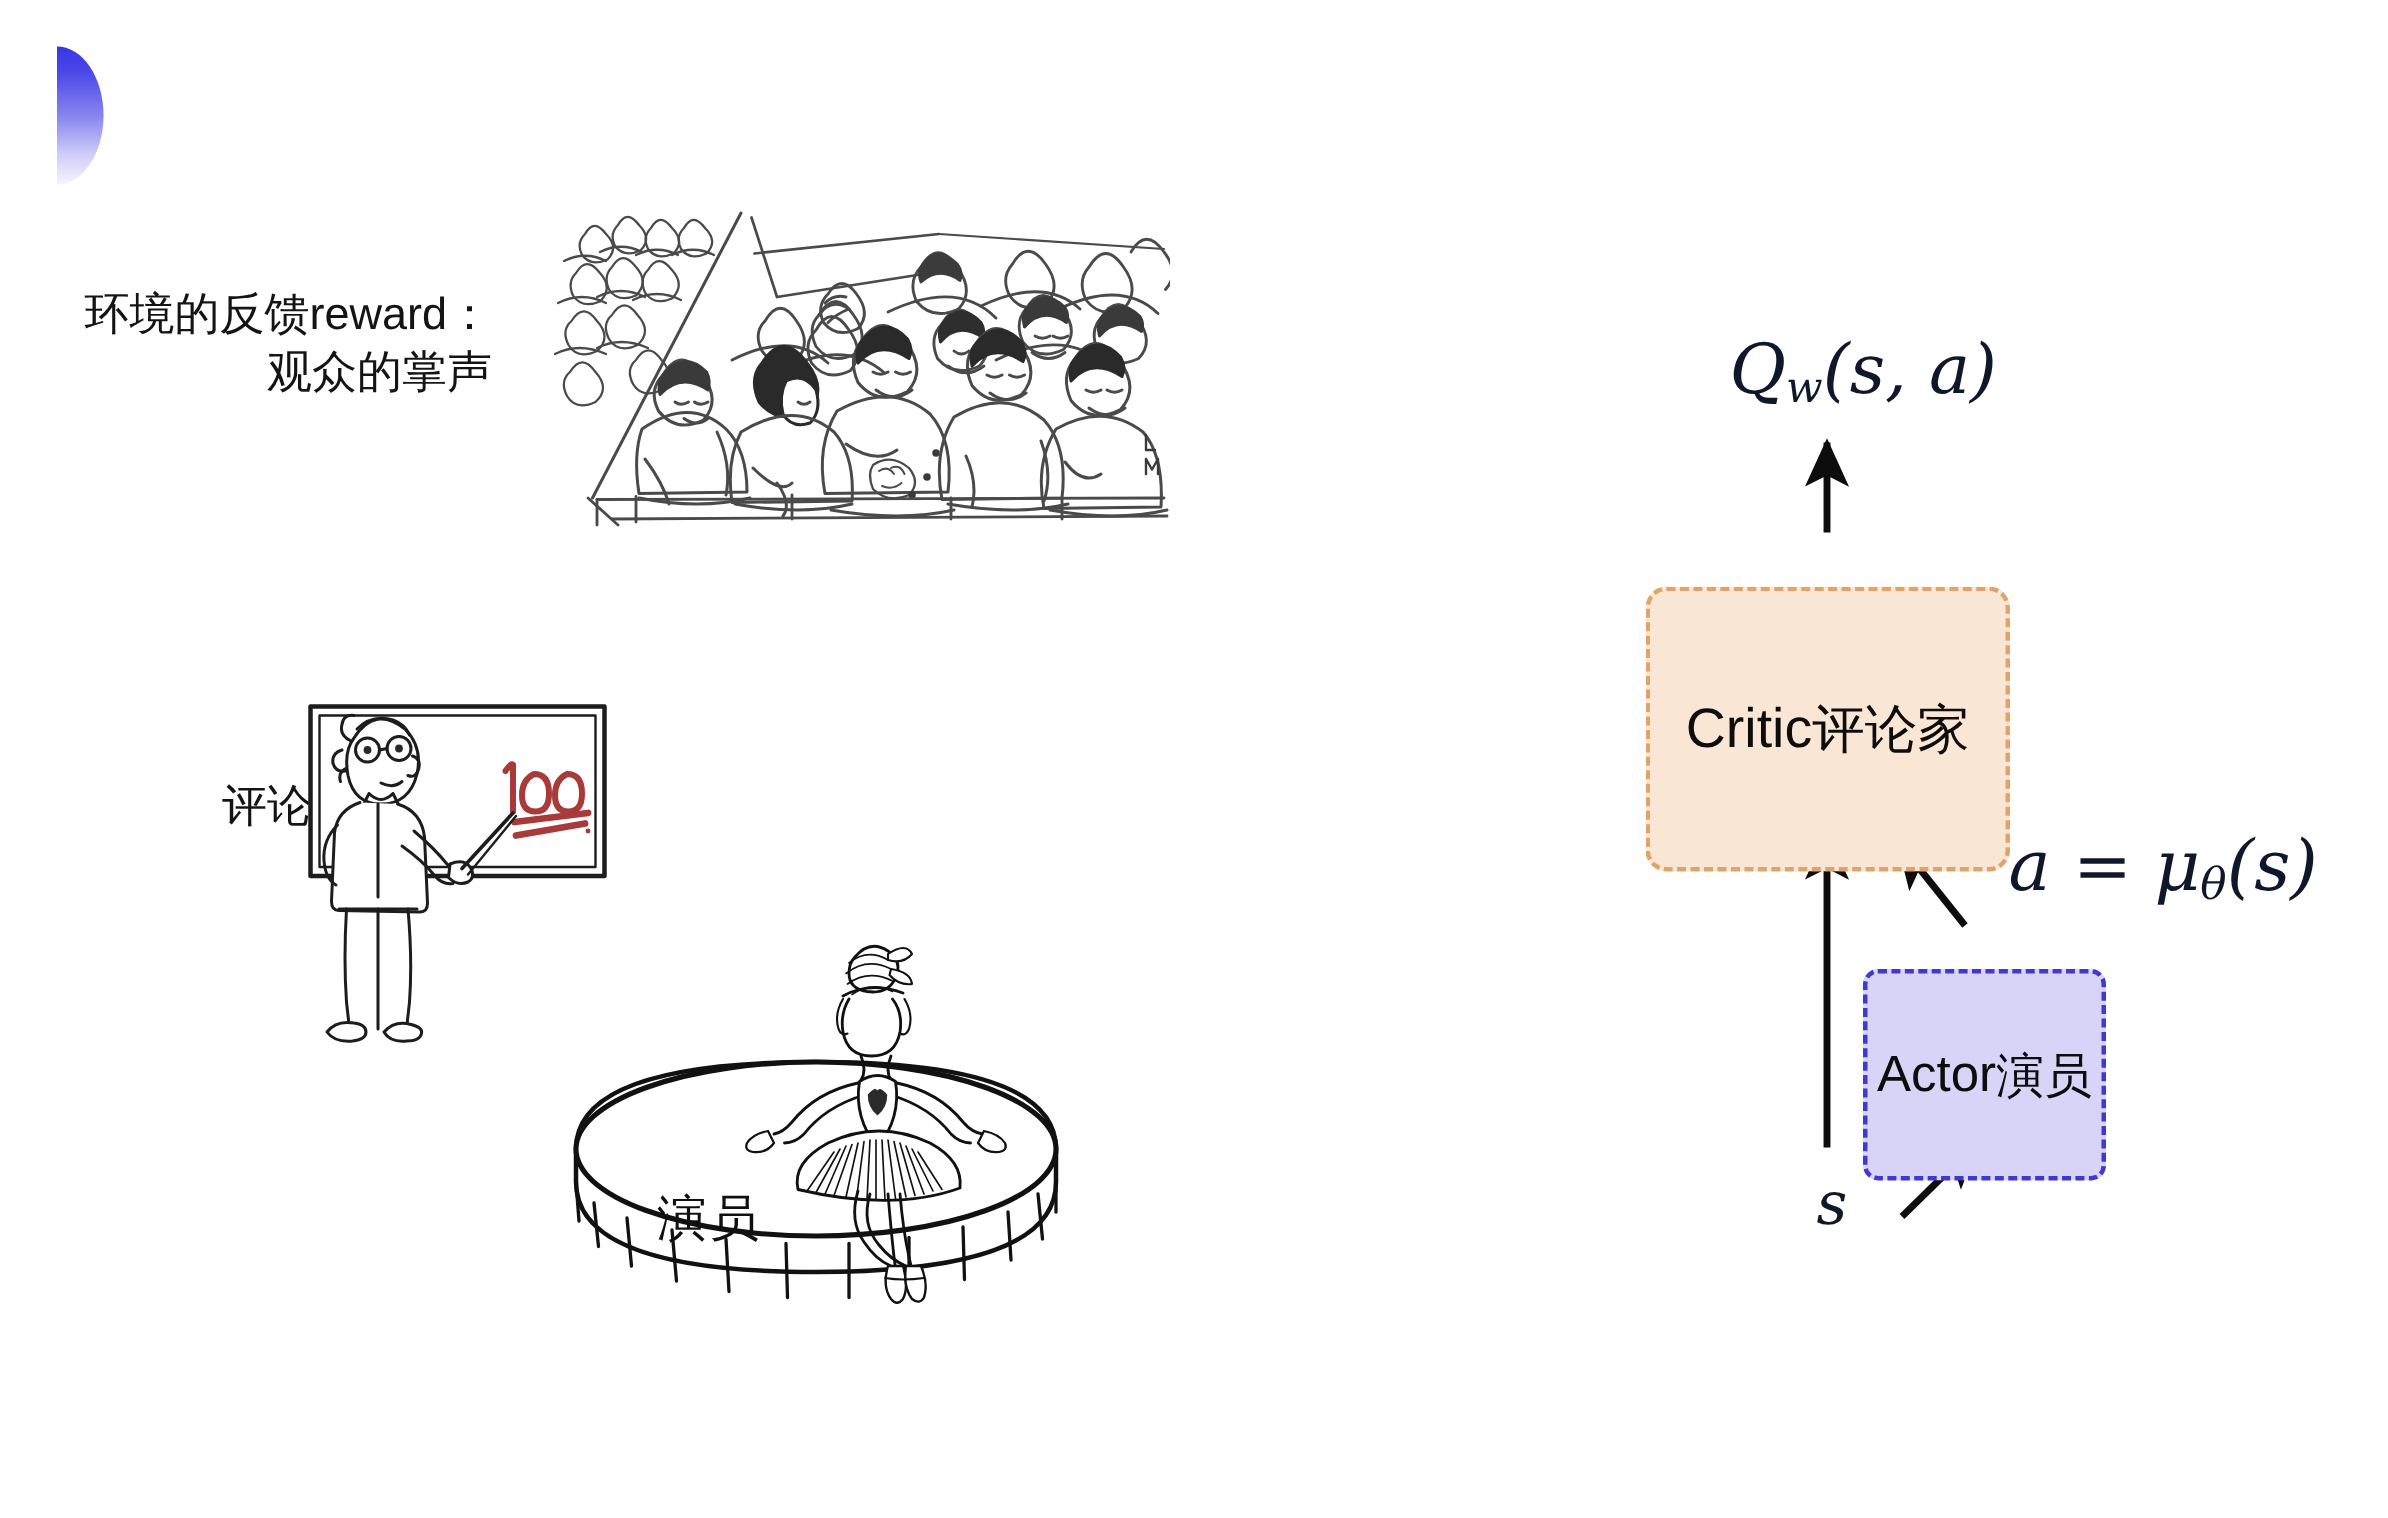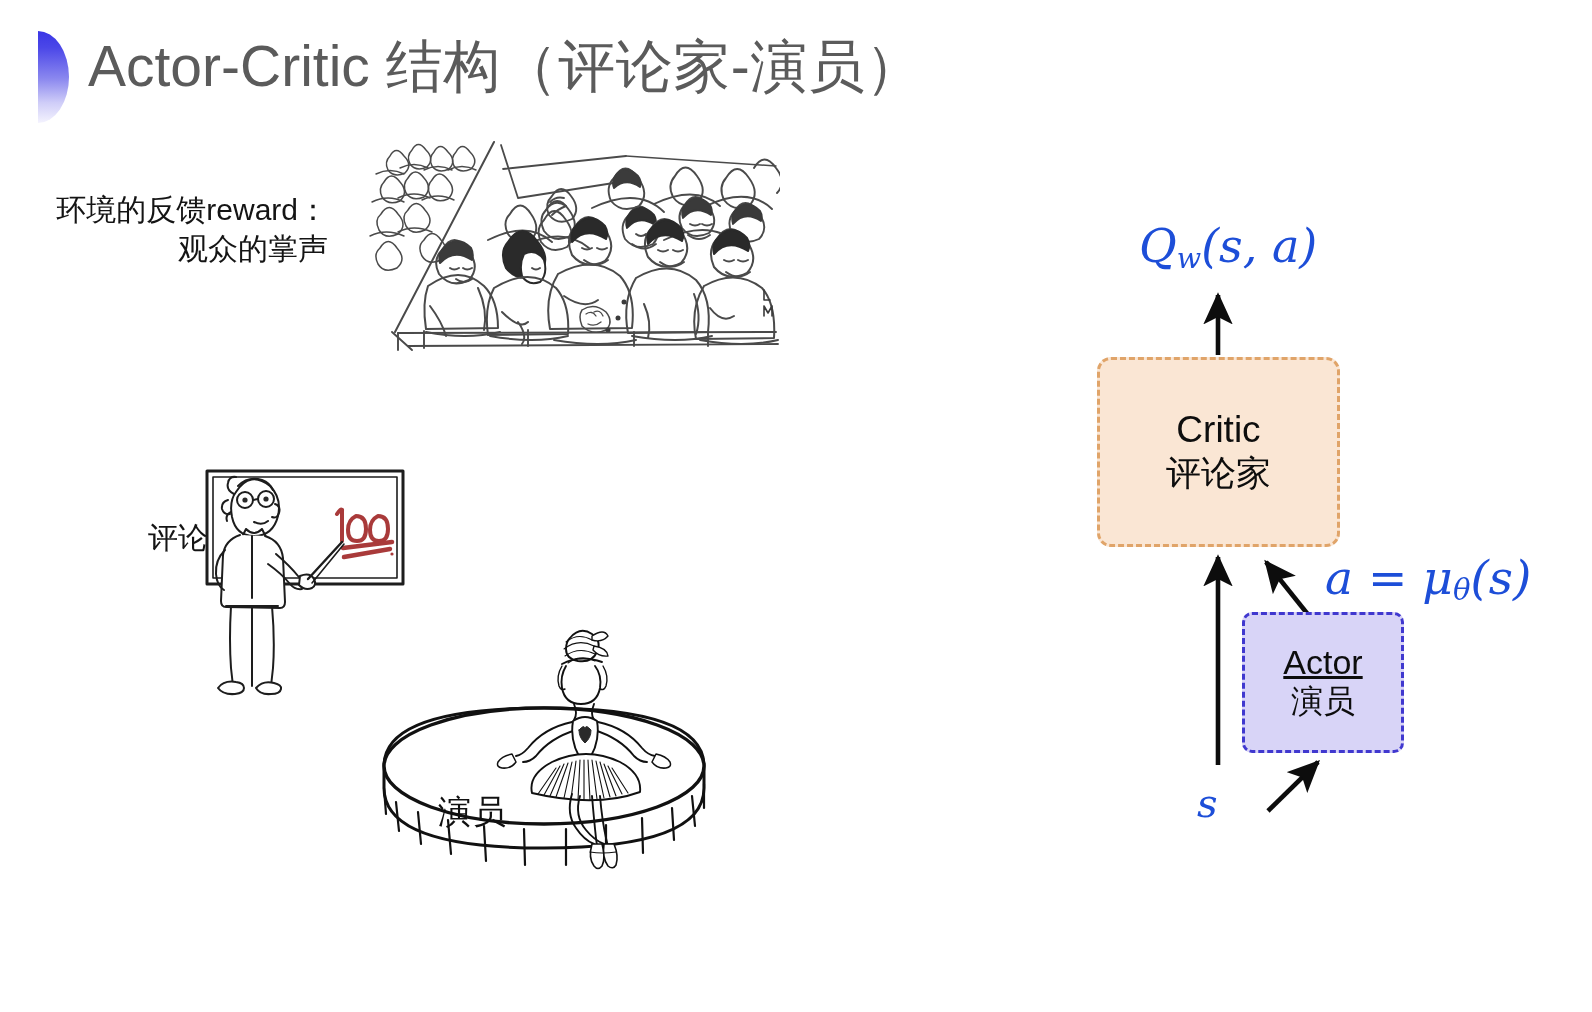--- a/index.html
+++ b/index.html
@@ -75,41 +75,43 @@
     position: absolute;
     left: 1075px;
     top: 205px;
     width: 510px;
     height: 660px;
   }
   .math {
     position: absolute;
     font-family: "DejaVu Serif", "Liberation Serif", serif;
     font-style: italic;
-    color: #1d4ed8;
+    color: #0f172a;
     white-space: nowrap;
+    margin-left: 14px;
   }
   #q-formula { left: 64px;  top: 14px;  font-size: 46px; }
   #a-formula { left: 250px; top: 345px; font-size: 47px; }
   #s-symbol  { left: 122px; top: 575px; font-size: 40px; }
   .math sub {
     font-size: 0.62em;
     vertical-align: -0.22em;
     font-style: italic;
   }
   .math .nonit { font-style: normal; }
 
   .node-box {
     position: absolute;
     box-sizing: border-box;
     display: flex;
-    flex-direction: column;
+    flex-direction: row;
     align-items: center;
     justify-content: center;
     text-align: center;
+    margin-top: 34px;
   }
   #critic-box {
     left: 22px;
     top: 152px;
     width: 243px;
     height: 190px;
     background: #fae6d4;
     border: 3px dashed #e0a469;
     border-radius: 14px;
   }
@@ -127,38 +129,37 @@
     color: #0d0d0d;
     line-height: 1.08;
     font-weight: 400;
   }
   .node-cn {
     font-size: 35px;
     color: #0d0d0d;
     line-height: 1.18;
     margin-top: 2px;
   }
-  #actor-box .node-en { font-size: 34px; text-decoration: underline; }
+  #actor-box .node-en { font-size: 34px; }
   #actor-box .node-cn { font-size: 32px; }
 
   .arrow-layer {
     position: absolute;
     left: 0; top: 0;
     width: 510px;
     height: 660px;
     pointer-events: none;
   }
 </style>
 </head>
 <body>
 
 <div id="slide">
 
   <div class="title-bullet"></div>
-  <div class="title-text"><span class="latin">Actor-Critic </span><span>结构（评论家-演员）</span></div>
 
   <div class="cn-label" id="reward-label">
     <div>环境的反馈reward：</div>
     <div>观众的掌声</div>
   </div>
 
   <div class="cn-label" id="critic-label">
     <div>评论家</div>
   </div>
 

